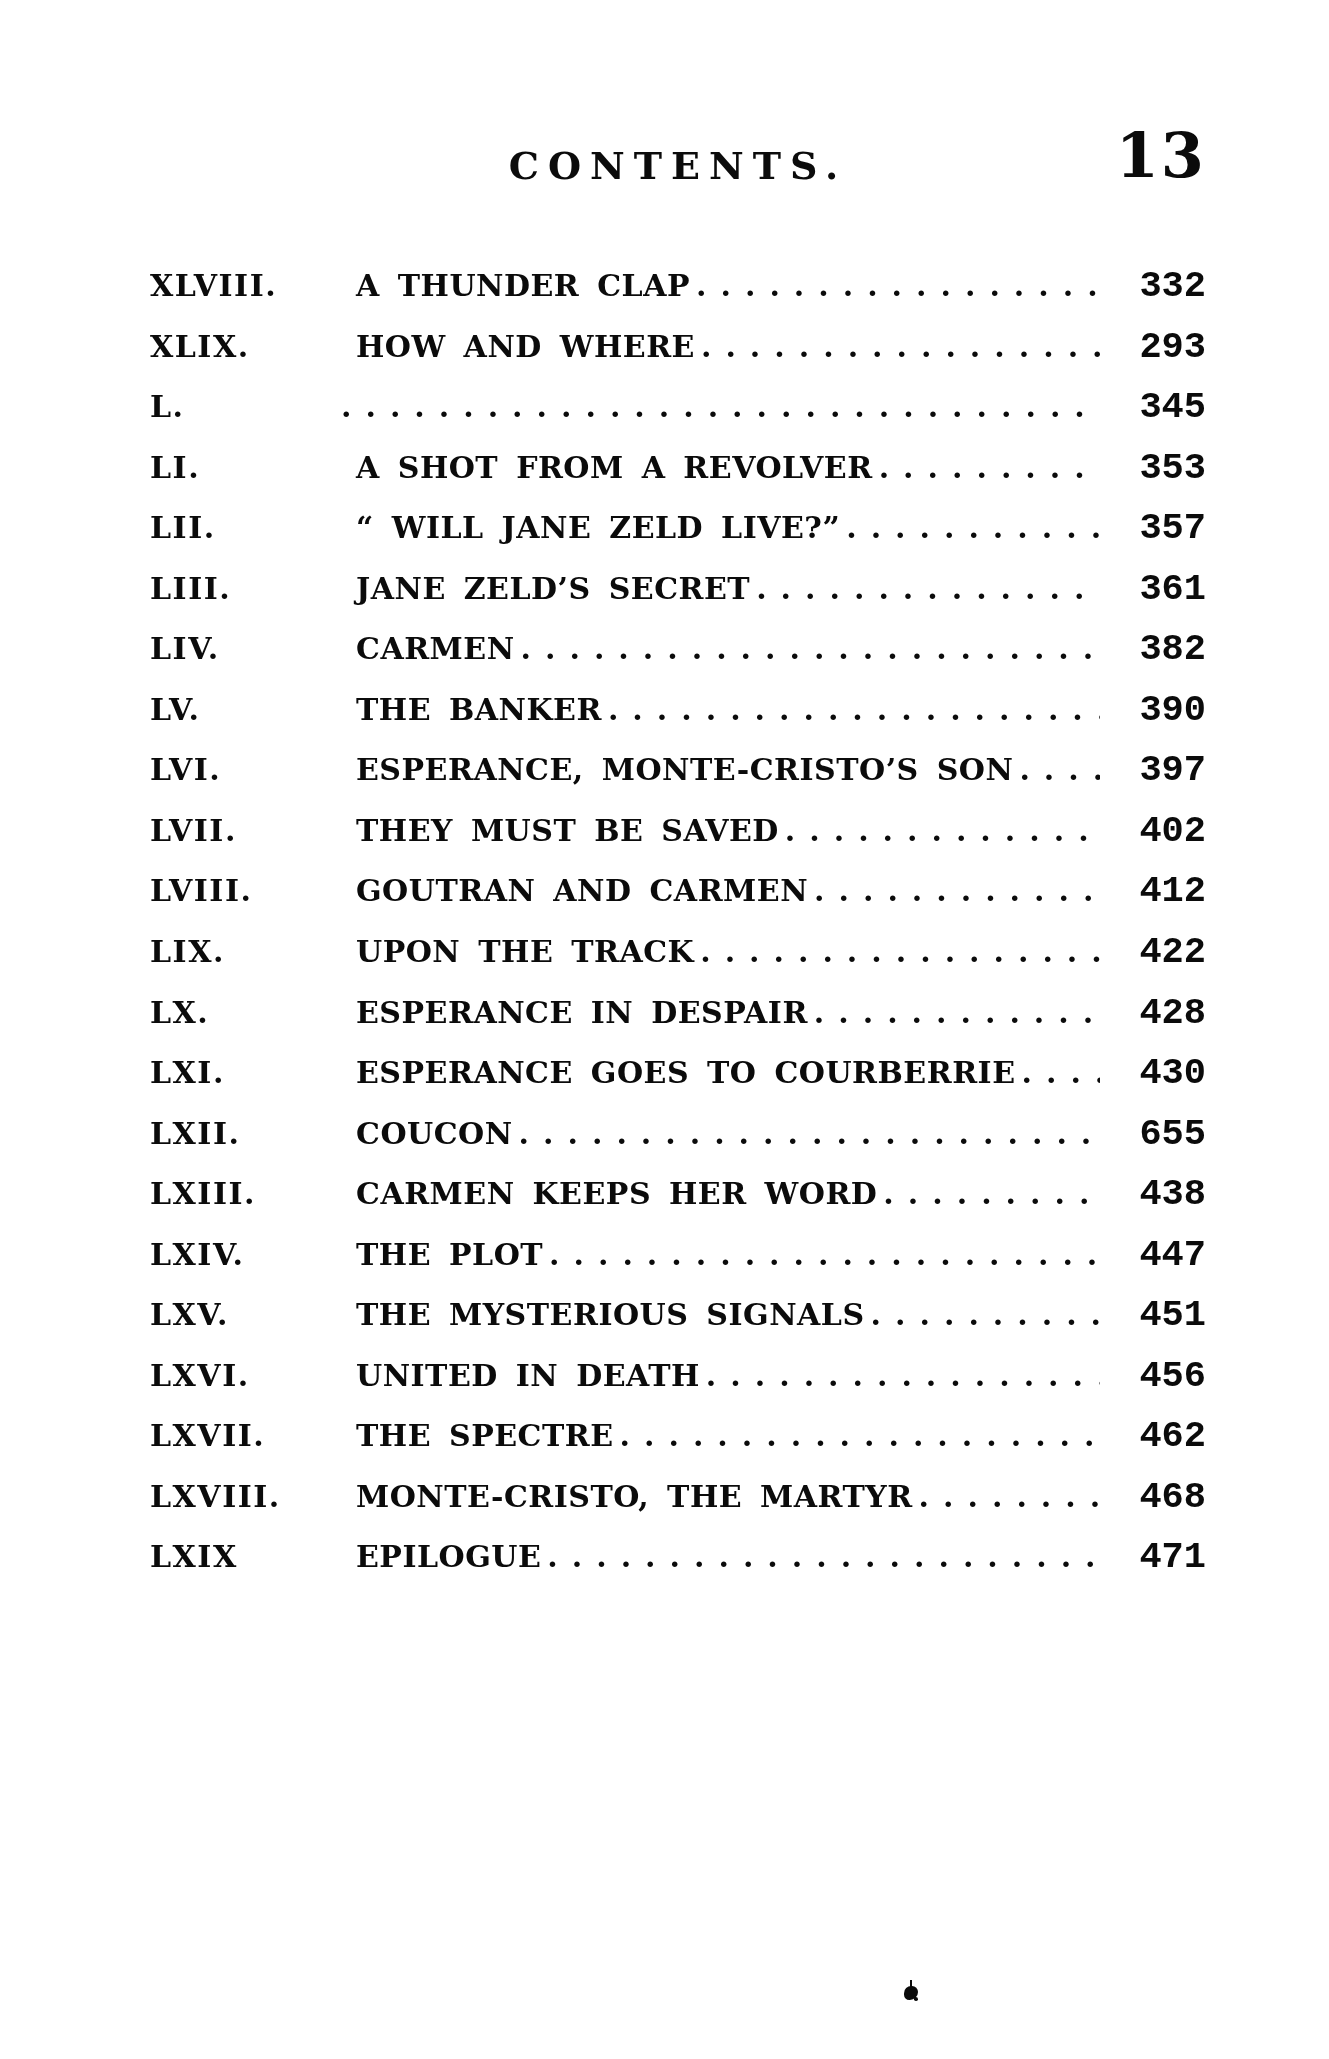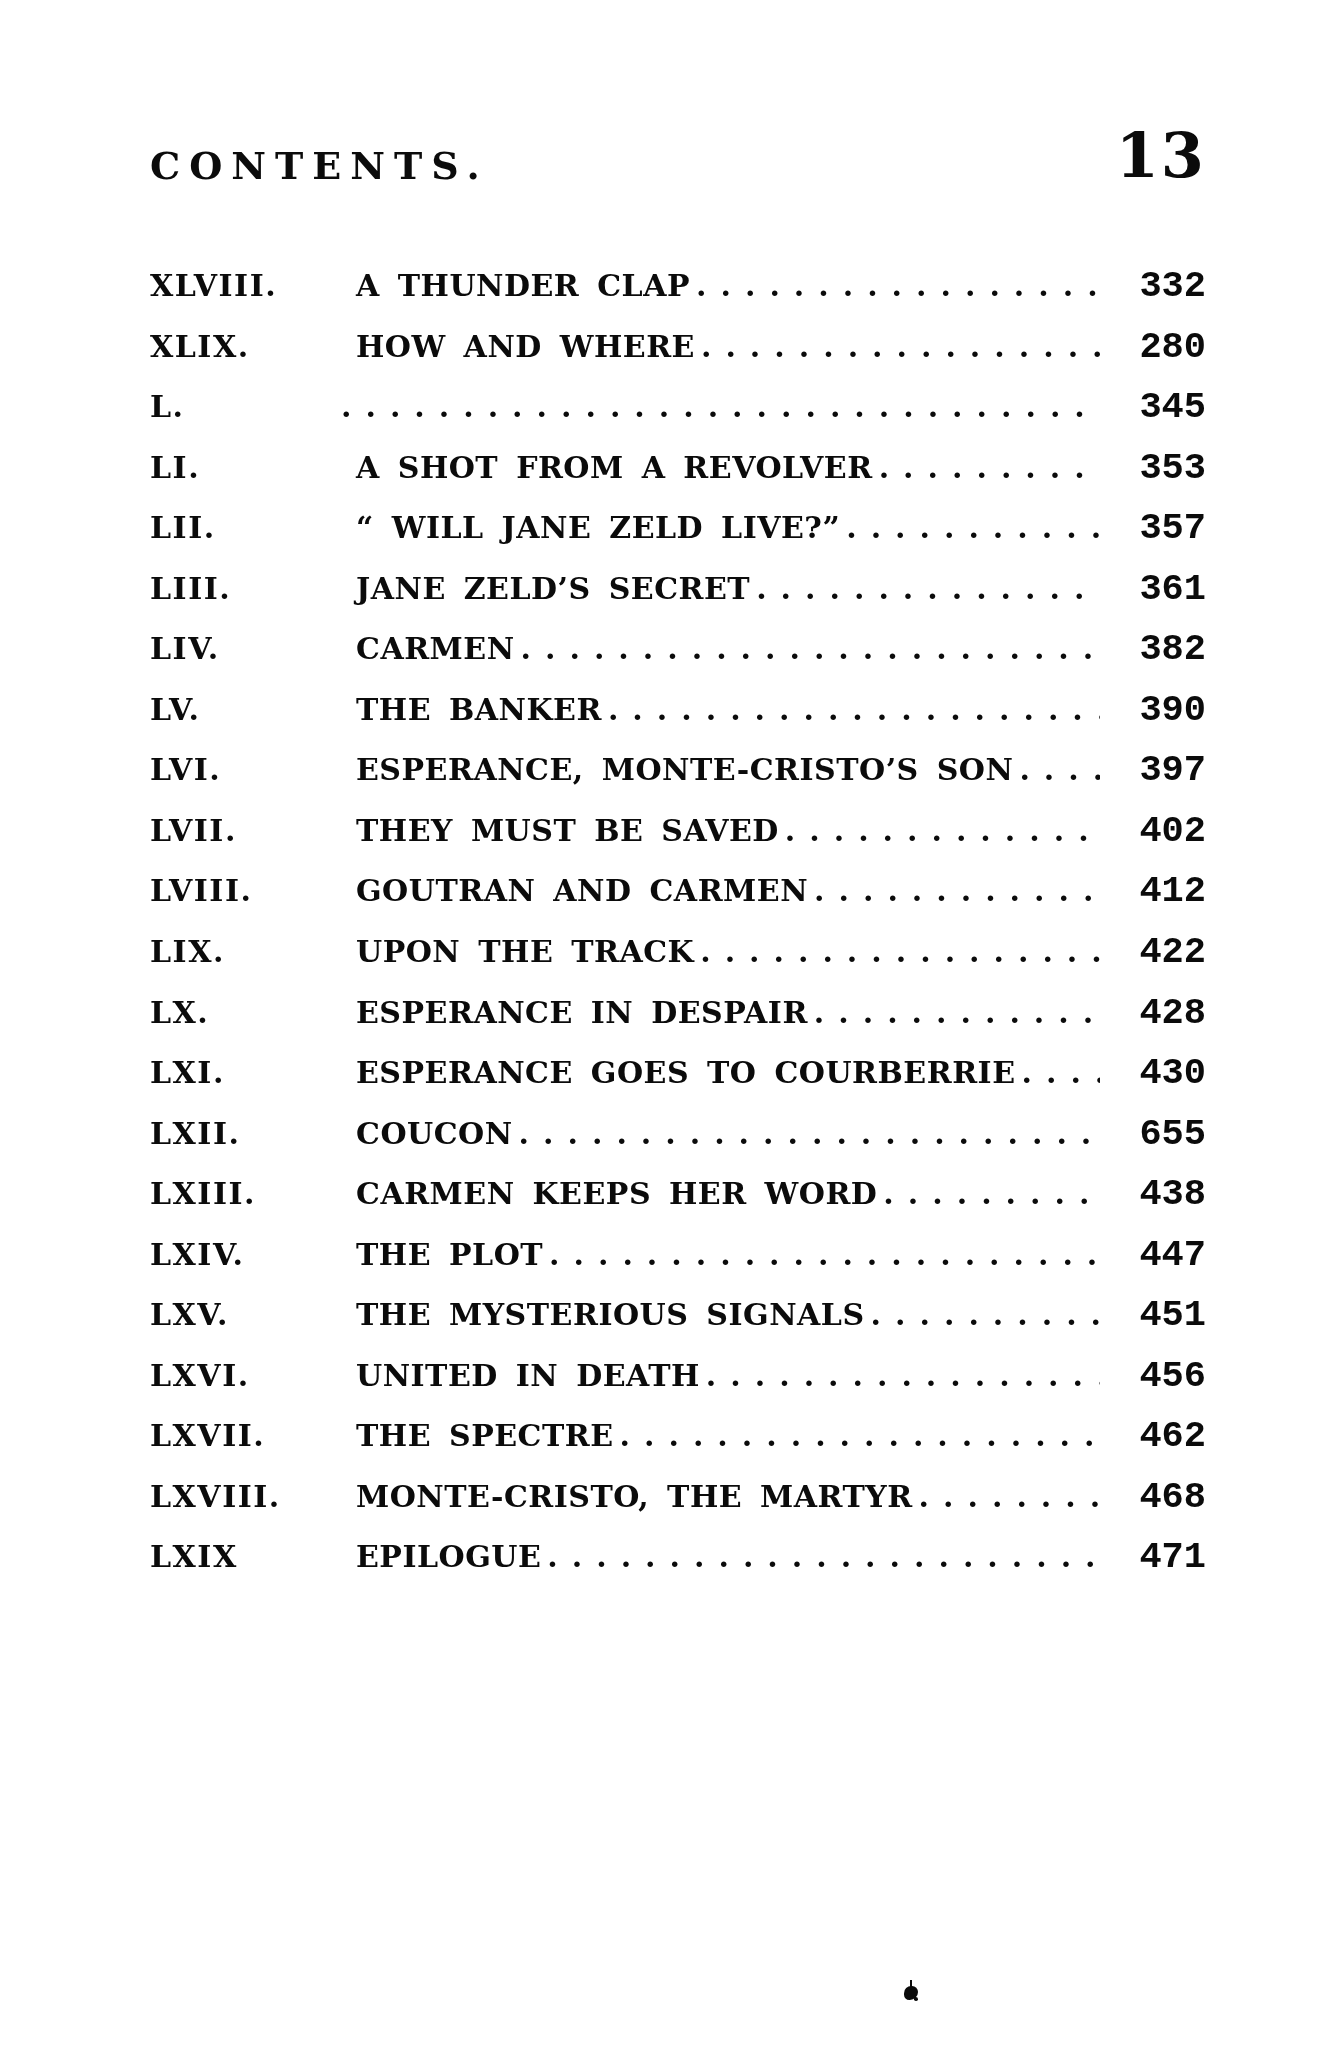--- a/index.html
+++ b/index.html
@@ -22,20 +22,21 @@
     left: 150px;
     top: 0;
     width: 1056px;
     height: 2059px;
   }
   .header-title {
     position: absolute;
     top: 138px;
     left: 0;
     width: 100%;
+    text-align: center;
     font-size: 38px;
     font-weight: bold;
     letter-spacing: 9px;
     line-height: 56px;
     color: #0b0b0b;
   }
   .folio {
     position: absolute;
     top: 126px;
     right: 0;
@@ -151,21 +152,21 @@
     <span class="numeral">XLVIII.</span>
     <span class="title">A THUNDER CLAP</span>
     <span class="leader">............................................................</span>
     <span class="pagenum">332</span>
   </div>
 
   <div class="toc-row">
     <span class="numeral">XLIX.</span>
     <span class="title">HOW AND WHERE</span>
     <span class="leader">............................................................</span>
-    <span class="pagenum">280</span>
+    <span class="pagenum">293</span>
   </div>
 
   <div class="toc-row">
     <span class="numeral">L.</span>
     <span class="leader">............................................................</span>
     <span class="pagenum">345</span>
   </div>
 
   <div class="toc-row">
     <span class="numeral">LI.</span>

